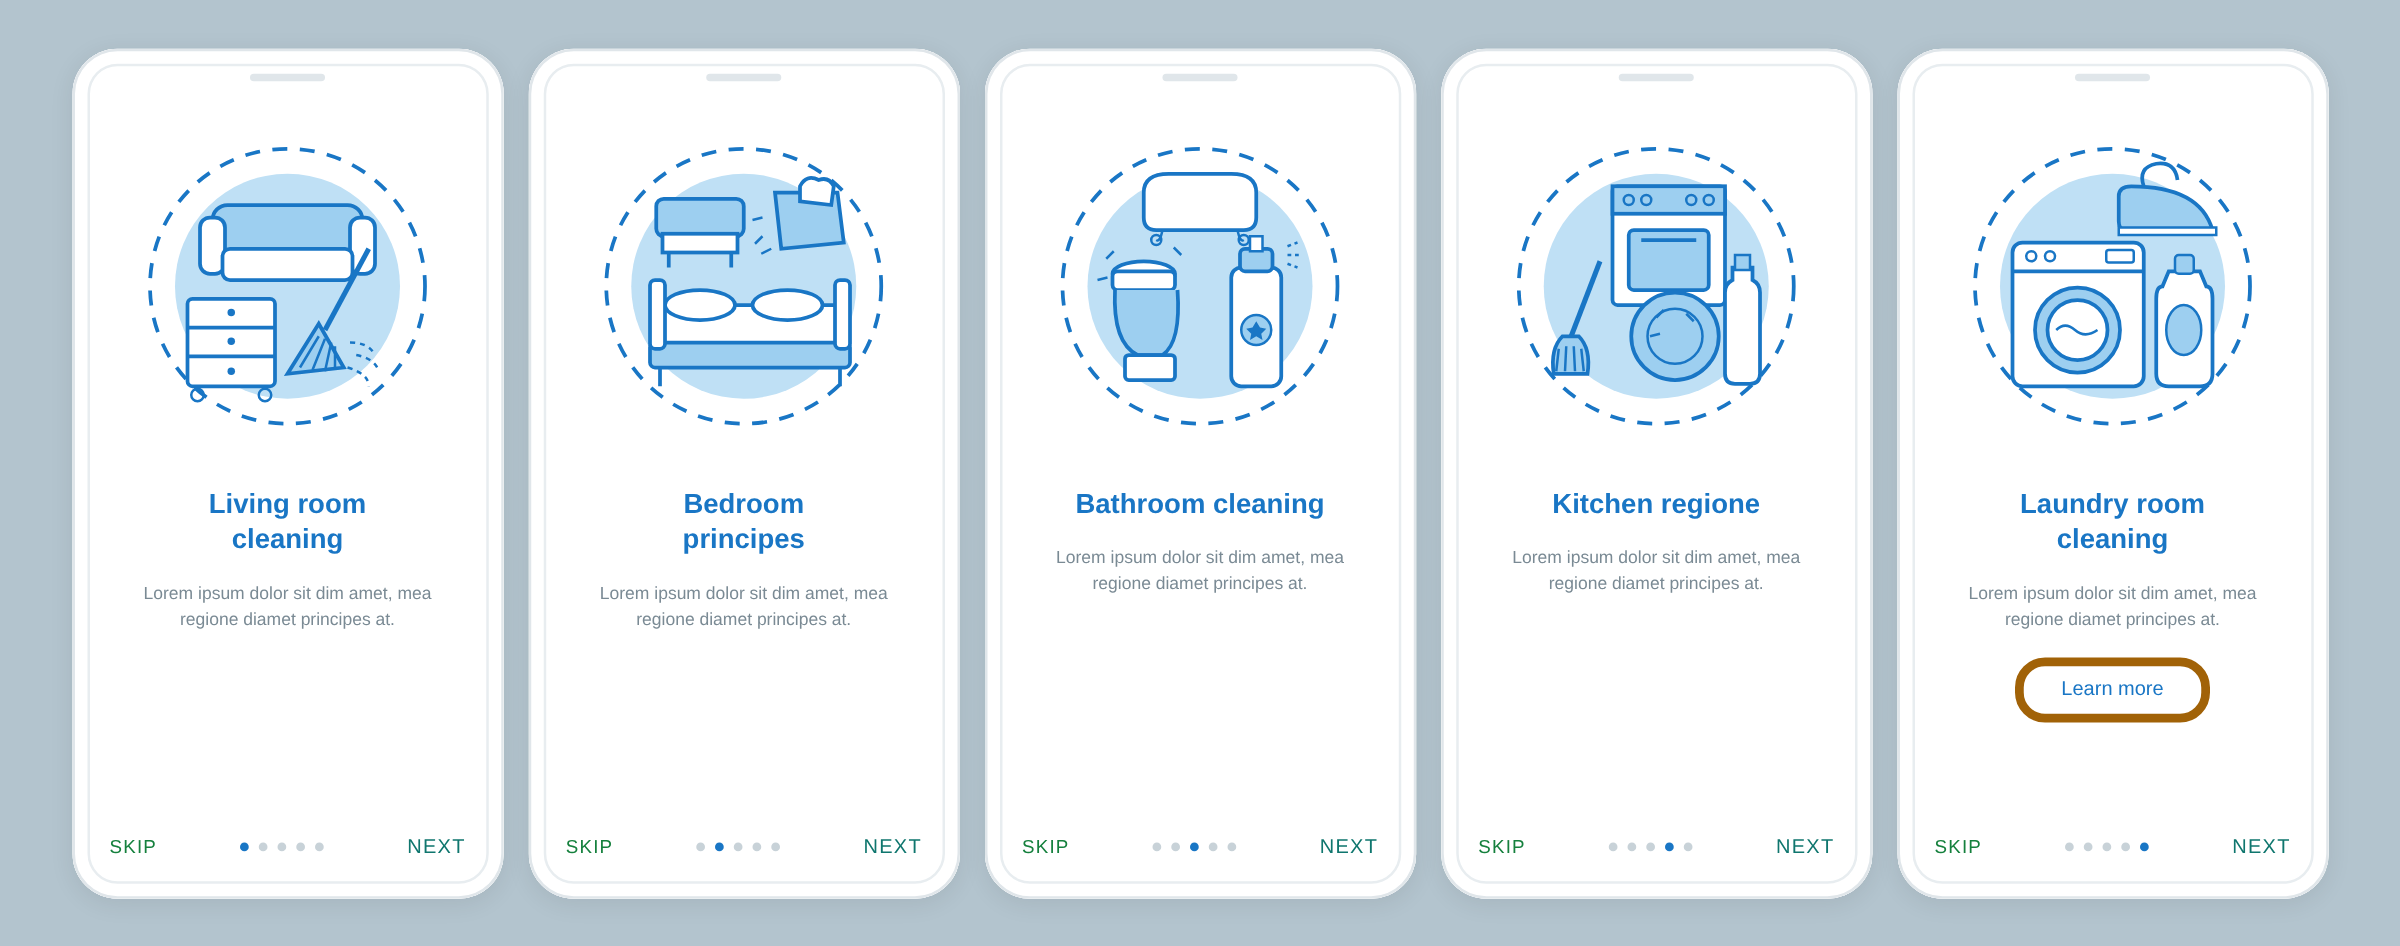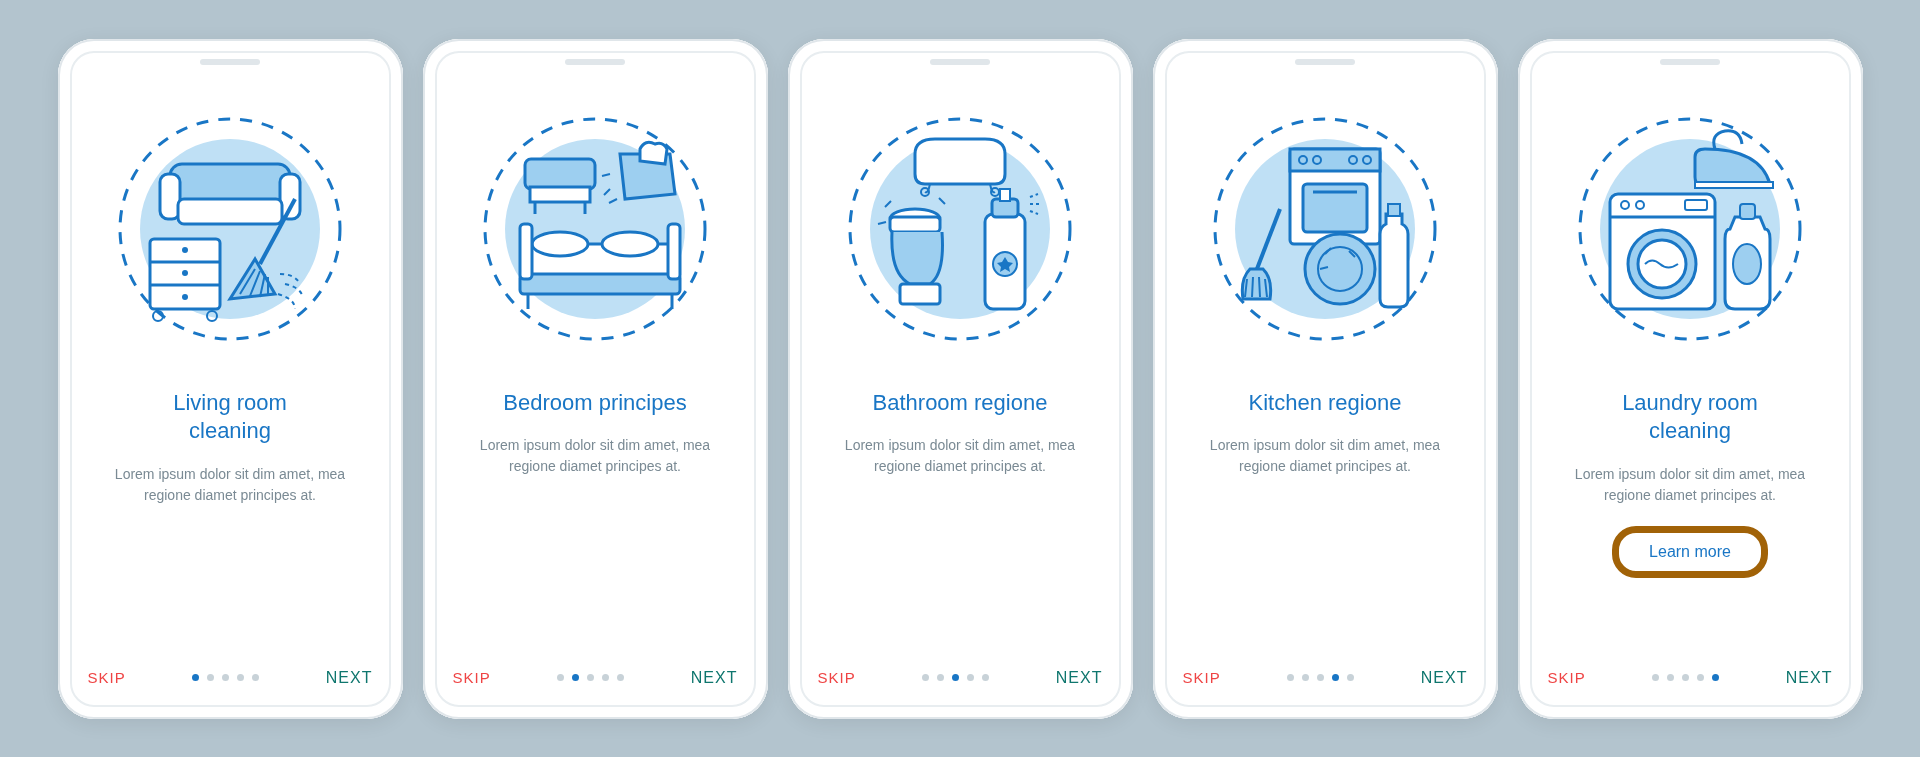--- a/index.html
+++ b/index.html
@@ -45,21 +45,21 @@
   align-items: center;
   justify-content: center;
 }
 .illustration svg {
   width: 100%;
   height: 100%;
 }
 .title {
   color: #1976c5;
   font-size: 22px;
-  font-weight: 400;
+  font-weight: 700;
   text-align: center;
   line-height: 1.3;
   margin-bottom: 18px;
   max-width: 200px;
 }
 .desc {
   color: #7a8a94;
   font-size: 14px;
   text-align: center;
   line-height: 1.5;
@@ -78,21 +78,21 @@
 .footer {
   position: absolute;
   bottom: 32px;
   left: 30px;
   right: 30px;
   display: flex;
   align-items: center;
   justify-content: space-between;
 }
 .skip {
-  color: #ef4444;
+  color: #15803d;
   font-size: 15px;
   letter-spacing: 1px;
   cursor: pointer;
 }
 .next {
   color: #0f766e;
   font-size: 16px;
   font-weight: 500;
   letter-spacing: 1px;
   cursor: pointer;
@@ -217,21 +217,21 @@
       <path d="M 55 108 l 6 -6 M 48 125 l 8 -2 M 115 105 l -6 -6" stroke="#1976c5" stroke-width="2"></path>
 
       <rect x="155" y="115" width="40" height="95" rx="8" fill="#fff" stroke="#1976c5" stroke-width="3"></rect>
       <rect x="162" y="100" width="26" height="18" rx="4" fill="#9dcff0" stroke="#1976c5" stroke-width="3"></rect>
       <rect x="170" y="90" width="10" height="12" fill="#fff" stroke="#1976c5" stroke-width="2"></rect>
       <circle cx="175" cy="165" r="12" fill="#9dcff0" stroke="#1976c5" stroke-width="2"></circle>
       <path d="M 175 158 l 3 5 l 5 1 l -4 4 l 1 5 l -5 -3 l -5 3 l 1 -5 l -4 -4 l 5 -1 Z" fill="#1976c5"></path>
       <path d="M 200 98 l 8 -3 M 200 105 l 10 0 M 200 112 l 8 3" stroke="#1976c5" stroke-width="2" stroke-dasharray="3 3"></path>
     </svg>
   </div>
-  <div class="title">Bathroom regione</div>
+  <div class="title">Bathroom cleaning</div>
   <div class="desc">Lorem ipsum dolor sit dim amet, mea regione diamet principes at.</div>
   <div class="footer">
     <span class="skip">SKIP</span>
     <div class="dots">
       <span class="dot"></span>
       <span class="dot"></span>
       <span class="dot active"></span>
       <span class="dot"></span>
       <span class="dot"></span>
     </div>

